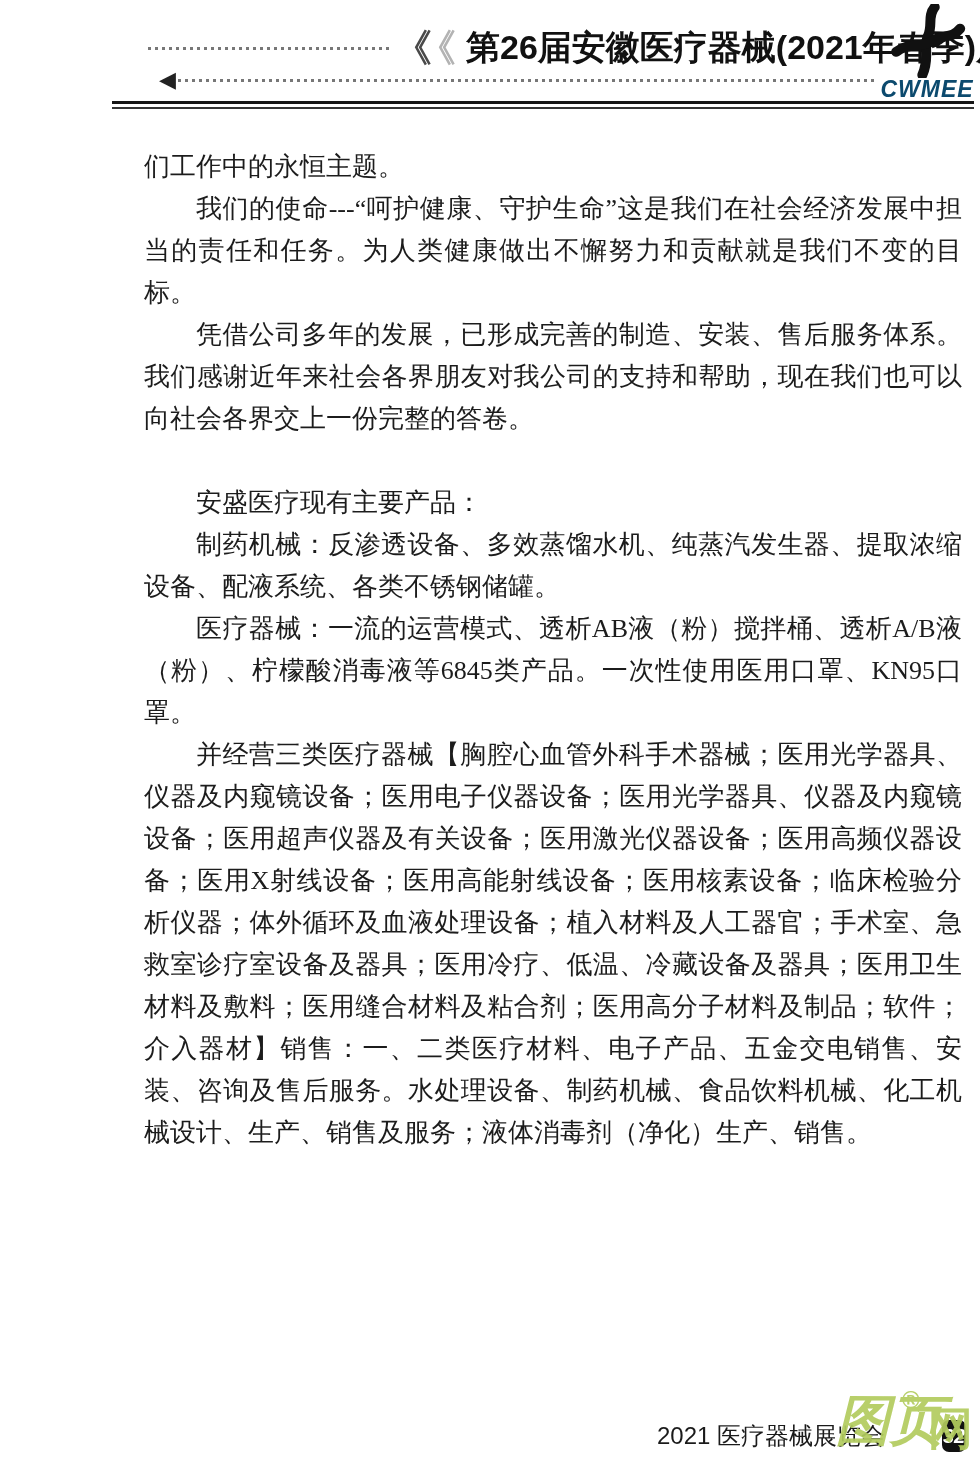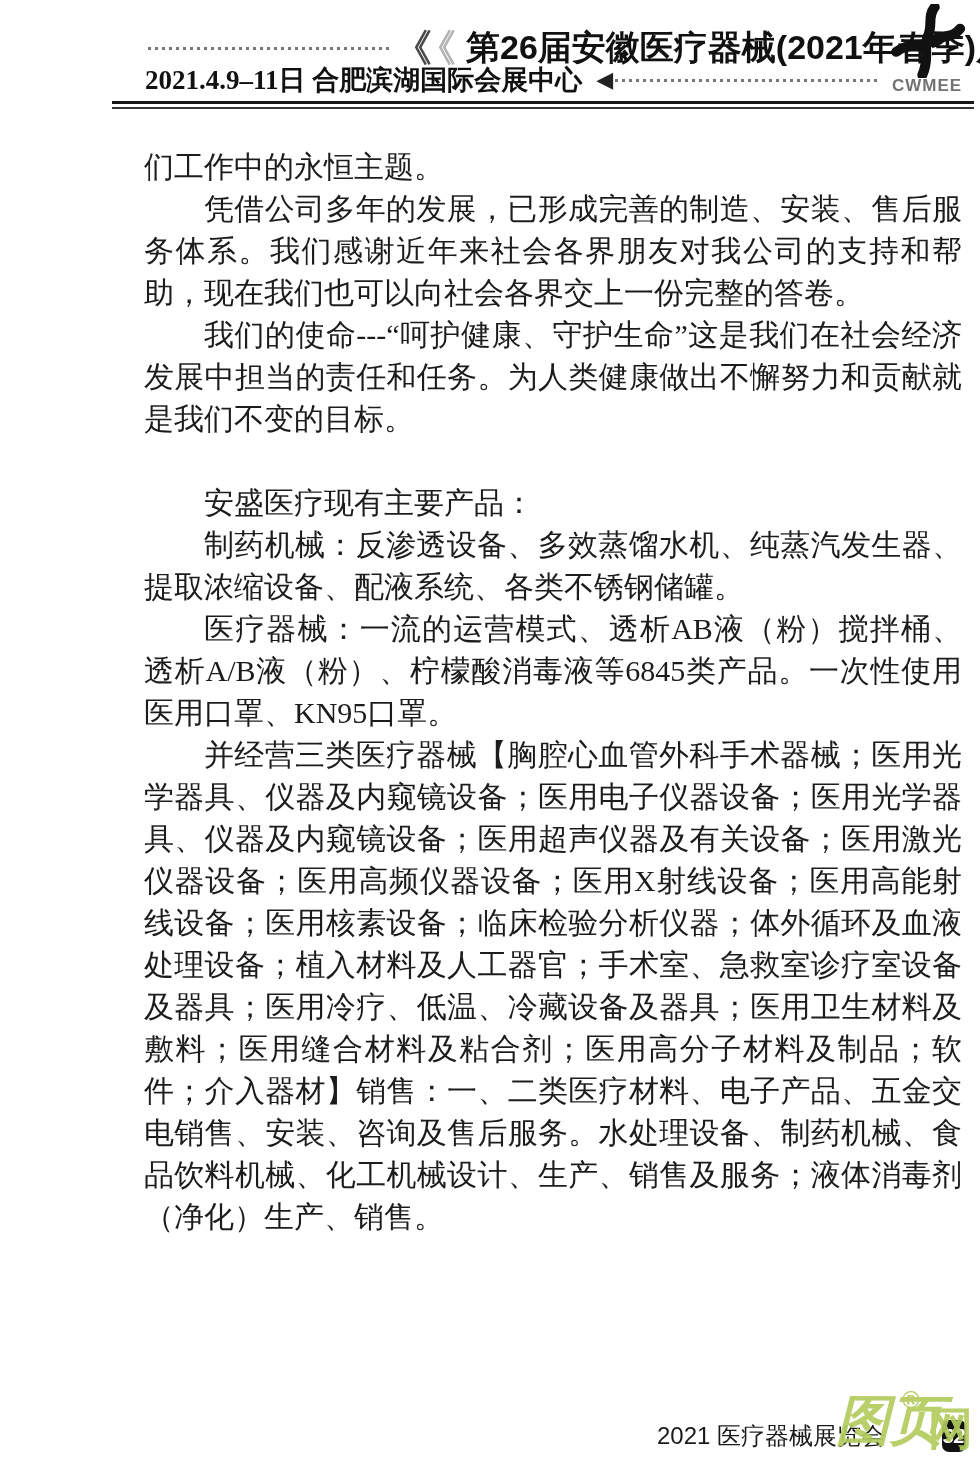--- a/index.html
+++ b/index.html
@@ -39,26 +39,26 @@
   .hdr-rule{
     position:absolute;left:112px;right:6px;top:101px;height:3px;
     border-top:3px solid #161616;border-bottom:2px solid #343434;background:#fff;
   }
   .logo{
     position:absolute;left:876px;top:4px;width:102px;height:100px;text-align:center;
   }
   .logo svg{display:block;margin:0 auto;}
   .logo-text{
     font-family:"Liberation Sans","DejaVu Sans",sans-serif;font-weight:800;
-    font-size:17px;letter-spacing:1px;color:#737373;margin-top:-2px;
+    font-size:23px;letter-spacing:1px;color:#0c4a6e;margin-top:-2px;font-style:italic;
   }
   
   .doc-body{
     position:absolute;left:144px;top:146px;width:818px;
-    font-size:30px;line-height:42px;color:#1c1c1c;
+    font-size:26px;line-height:42px;color:#1c1c1c;
   }
   .para{margin:0;text-align:justify;}
   .para.indent{text-indent:2em;}
   .para.spacer{height:42px;}
   
   .footer{
     position:absolute;right:14px;bottom:8px;height:40px;
     display:flex;align-items:center;gap:17px;z-index:1;
   }
   .footer-label{
@@ -85,39 +85,38 @@
 <body>
 
 <div class="hdr-row1">
   <div class="hdr-dots1"></div>
   <span class="chev dark">《</span>
   <span class="chev light">《</span>
   <span class="hdr-title">第26届安徽医疗器械(2021年春季)展览会</span>
 </div>
 
 <div class="hdr-row2">
-  <span class="hdr-subtitle">2021.4.9–11日 合肥滨湖国际会展中心</span>
   <span class="hdr-arrow">◀</span>
   <div class="hdr-dots2"></div>
 </div>
 
 <div class="logo">
   <svg width="78" height="74" viewBox="0 0 100 96">
     <path d="M60,4 C50,16 58,28 51,42 C45,57 54,70 44,92" stroke="#111" stroke-width="13" fill="none" stroke-linecap="round"></path>
     <path d="M10,62 C26,49 43,58 57,48 C70,39 82,46 93,32" stroke="#111" stroke-width="13" fill="none" stroke-linecap="round"></path>
   </svg>
   <div class="logo-text">CWMEE</div>
 </div>
 
 <div class="hdr-rule"></div>
 
 <div class="doc-body">
     <p class="para">们工作中的永恒主题。</p>
+    <p class="para indent">我们的使命---“呵护健康、守护生命”这是我们在社会经济发展中担当的责任和任务。为人类健康做出不懈努力和贡献就是我们不变的目标。</p>
     <p class="para indent">凭借公司多年的发展，已形成完善的制造、安装、售后服务体系。我们感谢近年来社会各界朋友对我公司的支持和帮助，现在我们也可以向社会各界交上一份完整的答卷。</p>
-    <p class="para indent">我们的使命---“呵护健康、守护生命”这是我们在社会经济发展中担当的责任和任务。为人类健康做出不懈努力和贡献就是我们不变的目标。</p>
     <p class="para spacer"></p>
     <p class="para indent">安盛医疗现有主要产品：</p>
     <p class="para indent">制药机械：反渗透设备、多效蒸馏水机、纯蒸汽发生器、提取浓缩设备、配液系统、各类不锈钢储罐。</p>
     <p class="para indent">医疗器械：一流的运营模式、透析AB液（粉）搅拌桶、透析A/B液（粉）、柠檬酸消毒液等6845类产品。一次性使用医用口罩、KN95口罩。</p>
     <p class="para indent">并经营三类医疗器械【胸腔心血管外科手术器械；医用光学器具、仪器及内窥镜设备；医用电子仪器设备；医用光学器具、仪器及内窥镜设备；医用超声仪器及有关设备；医用激光仪器设备；医用高频仪器设备；医用X射线设备；医用高能射线设备；医用核素设备；临床检验分析仪器；体外循环及血液处理设备；植入材料及人工器官；手术室、急救室诊疗室设备及器具；医用冷疗、低温、冷藏设备及器具；医用卫生材料及敷料；医用缝合材料及粘合剂；医用高分子材料及制品；软件；介入器材】销售：一、二类医疗材料、电子产品、五金交电销售、安装、咨询及售后服务。水处理设备、制药机械、食品饮料机械、化工机械设计、生产、销售及服务；液体消毒剂（净化）生产、销售。</p>
   </div>
 
 <div class="footer">
   <span class="footer-label">2021 医疗器械展览会</span>
   <span class="page-badge">32</span>

